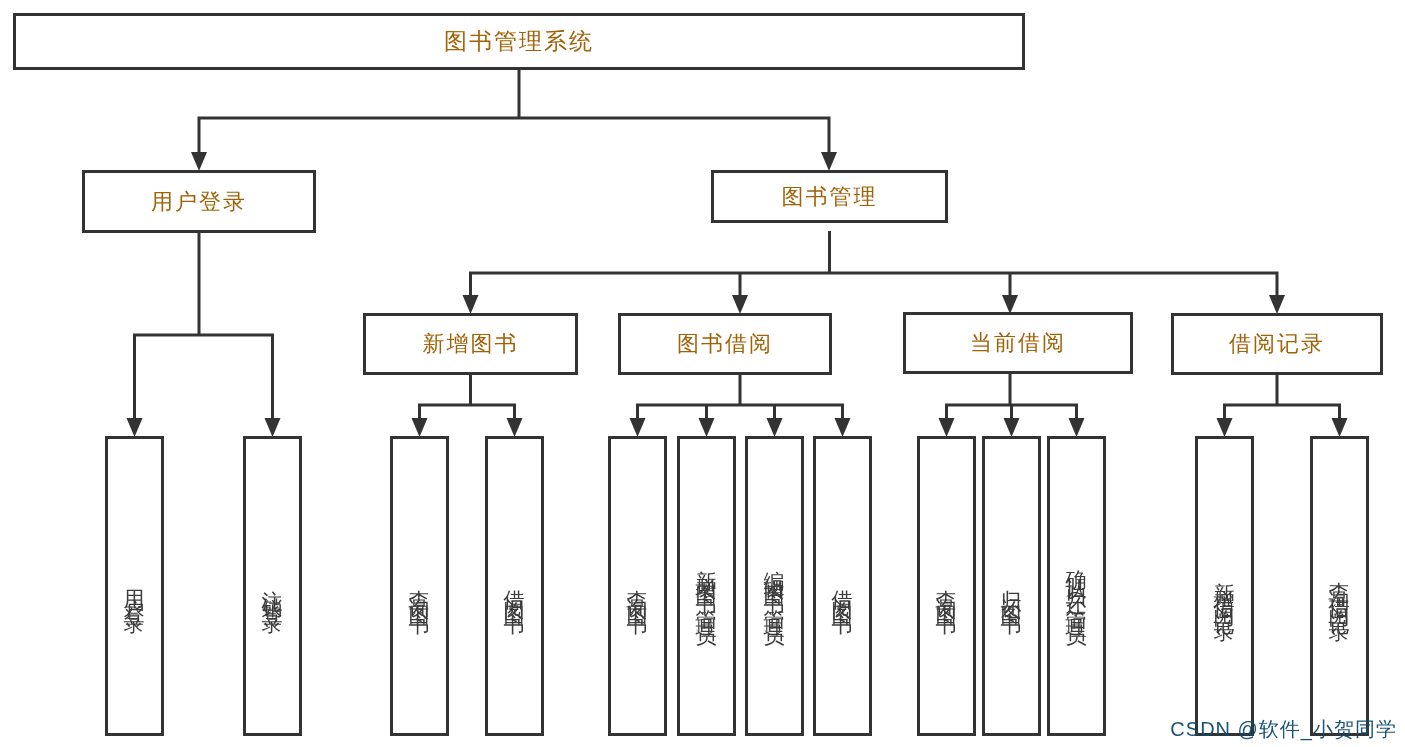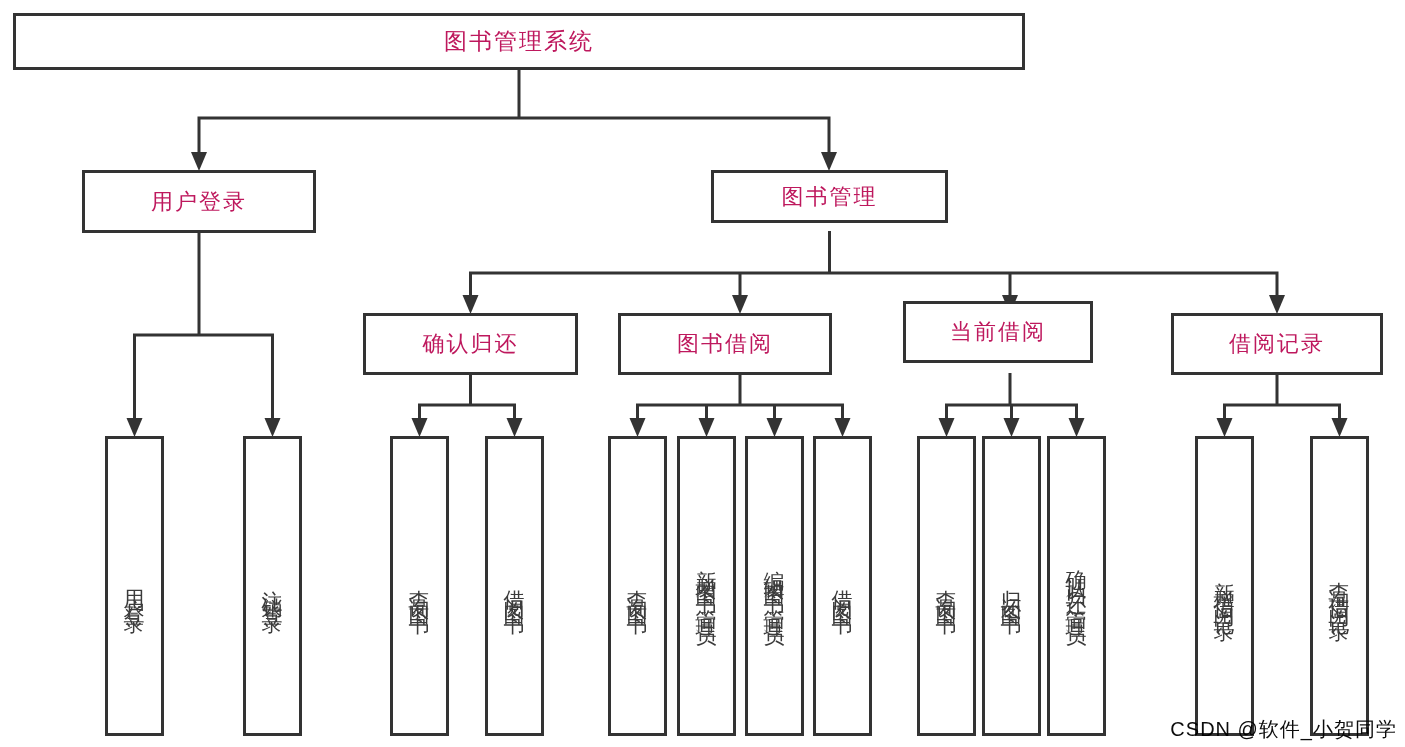--- a/index.html
+++ b/index.html
@@ -7,31 +7,31 @@
     position:relative; width:1405px; height:747px; background:#ffffff;
     font-family:"Liberation Sans", sans-serif; overflow:hidden;
   }
   .connectors { position:absolute; left:0; top:0; }
   .node {
     position:absolute; box-sizing:border-box;
     border:3px solid #333333; background:#ffffff;
     display:flex; align-items:center; justify-content:center;
   }
   .hlabel {
-    font-size:22px; color:#be185d; letter-spacing:2px; white-space:nowrap;
+    font-size:22px; color:#a16207; letter-spacing:2px; white-space:nowrap;
   }
   .root .hlabel { font-size:23px; }
   .vlabel {
     writing-mode:vertical-rl; text-orientation:mixed;
     font-size:21px; color:#3b3b3b; letter-spacing:8px; line-height:1;
     padding-top:6px; white-space:nowrap;
   }
   .watermark {
     position:absolute; right:8px; bottom:4px;
-    font-size:20px; color:#000000; letter-spacing:1px; opacity:0.95;
+    font-size:20px; color:#0c4a6e; letter-spacing:1px; opacity:0.95;
   }
 </style>
 </head>
 <body>
 
 <div class="canvas">
 
   <svg class="connectors" width="1405" height="747" aria-hidden="true">
     <g stroke="#333333" stroke-width="3" fill="none">
 
@@ -80,26 +80,26 @@
   </div>
 
   <div class="node" style="left:82px;top:170px;width:234px;height:63px">
     <span class="hlabel">用户登录</span>
   </div>
   <div class="node" style="left:711px;top:170px;width:237px;height:53px">
     <span class="hlabel">图书管理</span>
   </div>
 
   <div class="node" style="left:363px;top:313px;width:215px;height:62px">
-    <span class="hlabel">确认归还</span>
+    <span class="hlabel">新增图书</span>
   </div>
   <div class="node" style="left:618px;top:313px;width:214px;height:62px">
     <span class="hlabel">图书借阅</span>
   </div>
-  <div class="node" style="left:903px;top:301px;width:190px;height:62px">
+  <div class="node" style="left:903px;top:312px;width:230px;height:62px">
     <span class="hlabel">当前借阅</span>
   </div>
   <div class="node" style="left:1171px;top:313px;width:212px;height:62px">
     <span class="hlabel">借阅记录</span>
   </div>
 
   <div class="node" style="left:105px;top:436px;width:59px;height:300px">
     <span class="vlabel">用户登录</span>
   </div>
   <div class="node" style="left:243px;top:436px;width:59px;height:300px">

